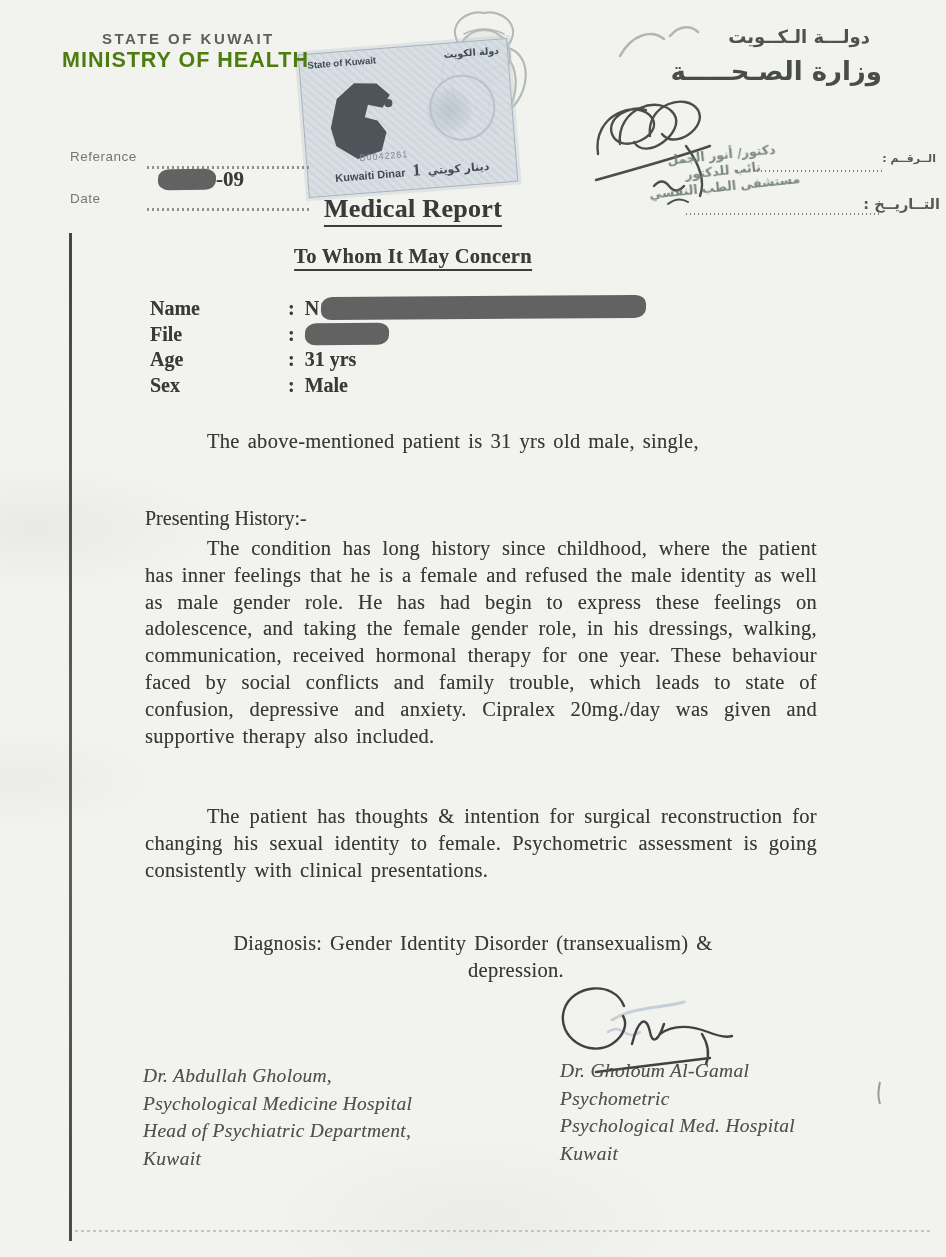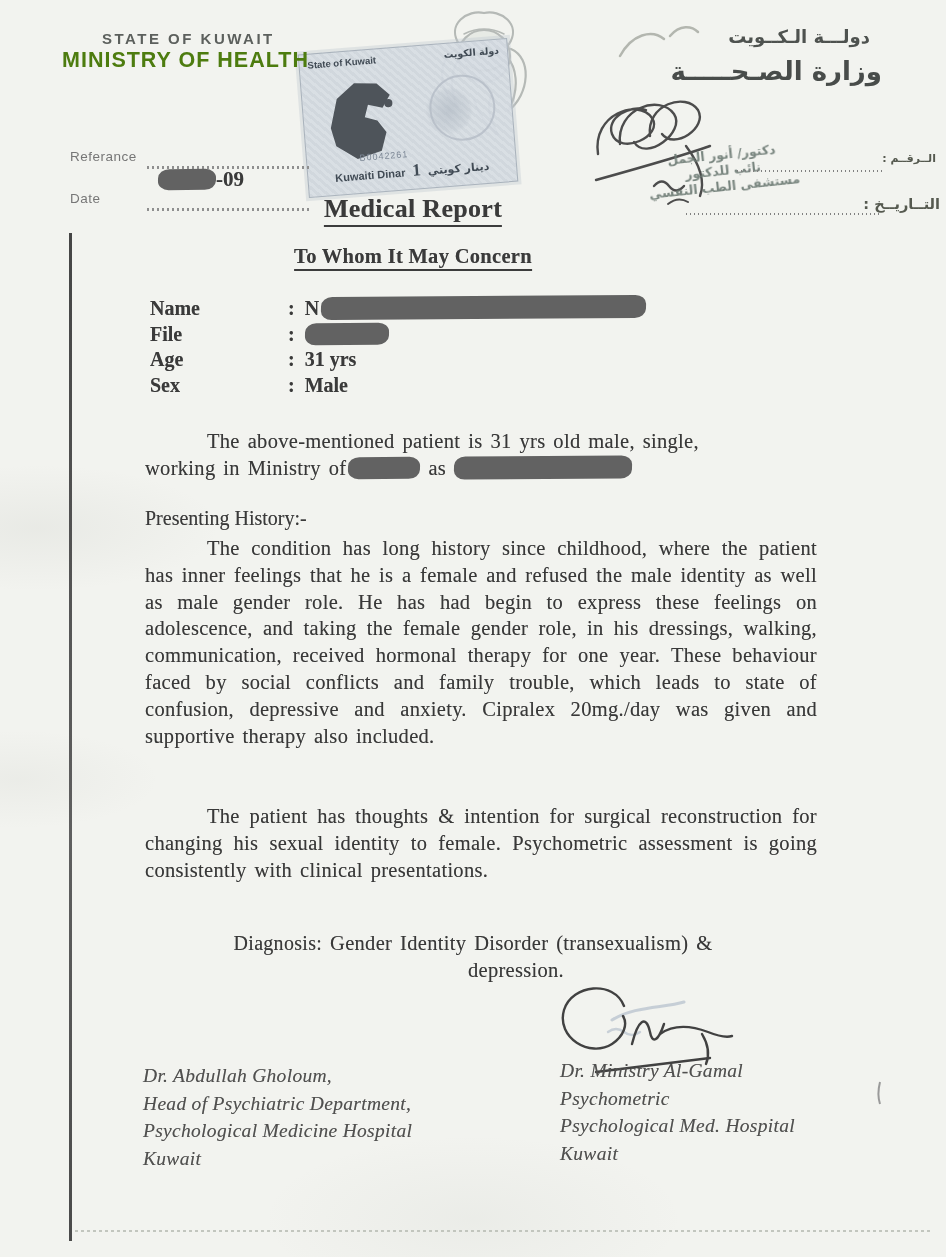--- a/index.html
+++ b/index.html
@@ -165,25 +165,20 @@
   <div>
     <span class="lab">Age</span><span>:</span><span class="val">31 yrs</span>
   </div>
   <div>
     <span class="lab">Sex</span><span>:</span><span class="val">Male</span>
   </div>
 </div>
 
 <div class="abs bodytext" style="left:145px;top:428px;text-align:left">
   <div class="indent">The above-mentioned patient is 31 yrs old male, single,</div>
-  <div>
-    <span>working in Ministry of</span><span class="redact" style="width:72px;height:22px;margin-left:2px"></span>
-    <span>as</span>
-    <span class="redact" style="width:178px;height:23px"></span>
-  </div>
 </div>
 
 <div class="abs ink heading" style="left:145px;top:507px">Presenting History:-</div>
 <div class="abs bodytext indent" style="left:145px;top:535px">The condition has long history since childhood, where the patient has inner feelings that he is a female and refused the male identity as well as male gender role. He has had begin to express these feelings on adolescence, and taking the female gender role, in his dressings, walking, communication, received hormonal therapy for one year. These behaviour faced by social conflicts and family trouble, which leads to state of confusion, depressive and anxiety. Cipralex 20mg./day was given and supportive therapy also included.</div>
 <div class="abs bodytext indent" style="left:145px;top:803px">The patient has thoughts &amp; intention for surgical reconstruction for changing his sexual identity to female. Psychometric assessment is going consistently with clinical presentations.</div>
 
 <div class="abs bodytext" style="left:137px;top:930px;text-align:center">
   <span class="heading ink">Diagnosis:</span>
   <span>Gender Identity Disorder (transexualism) &amp;</span>
   <div class="diag2">depression.</div>
@@ -198,26 +193,26 @@
       <path d="M80 68 C86 44 94 38 98 56 C100 68 106 66 112 48"></path>
       <path d="M108 58 C122 48 140 50 156 56 C166 60 174 62 180 60"></path>
       <path d="M44 96 L158 82"></path>
       <path d="M150 58 C156 68 158 78 154 88"></path>
     </g>
   </g>
 </svg>
 
 <div class="abs sig-block" style="left:143px;top:1062px">
   <div>Dr. Abdullah Gholoum,</div>
+  <div>Psychological Medicine Hospital</div>
   <div>Head of Psychiatric Department,</div>
-  <div>Psychological Medicine Hospital</div>
   <div>Kuwait</div>
 </div>
 <div class="abs sig-block" style="left:560px;top:1057px">
-  <div>Dr. Ministry Al-Gamal</div>
+  <div>Dr. Gholoum Al-Gamal</div>
   <div>Psychometric</div>
   <div>Psychological Med. Hospital</div>
   <div>Kuwait</div>
 </div>
 
 <svg class="abs" style="left:872px;top:1080px" width="14" height="26" viewBox="0 0 14 26">
   <path d="M8 2 C6 10 6 18 8 24" stroke="#9a9a9a" stroke-width="2" fill="none"></path>
 </svg>
 
 <div class="abs bottom-dots"></div>

